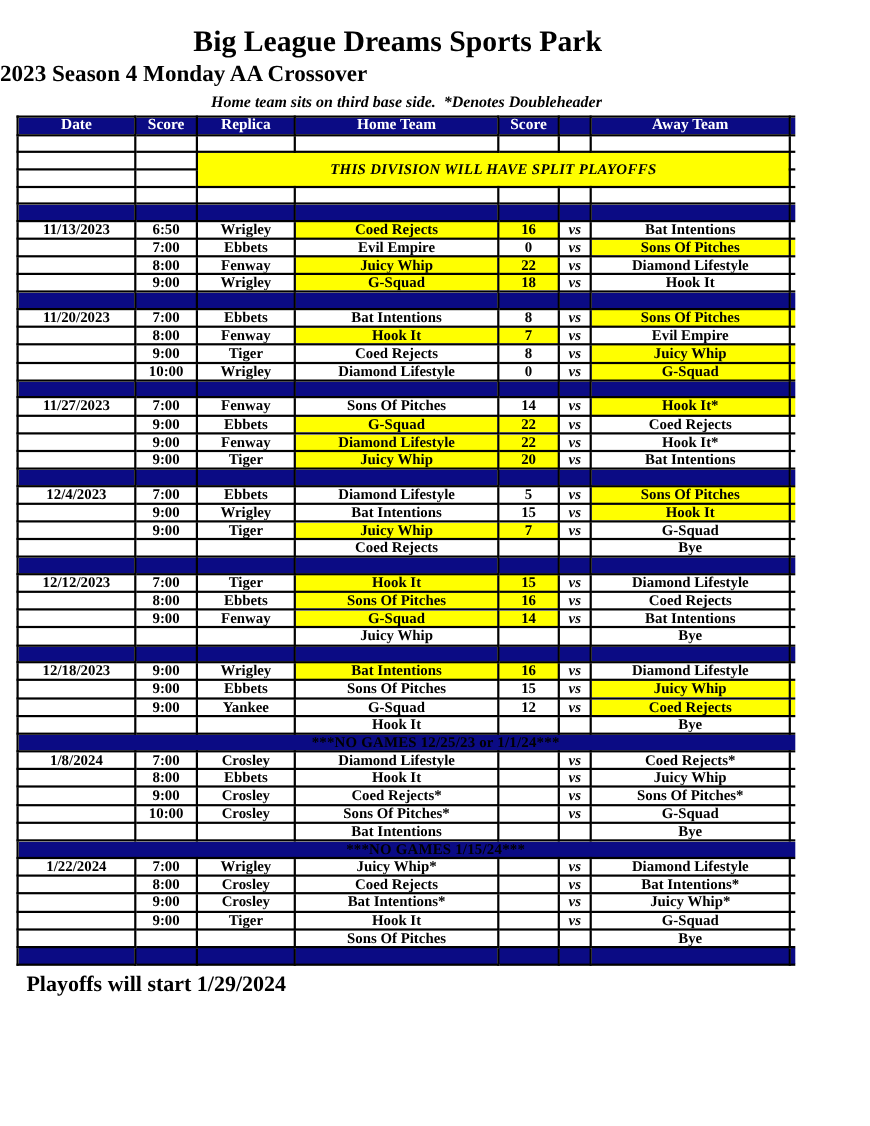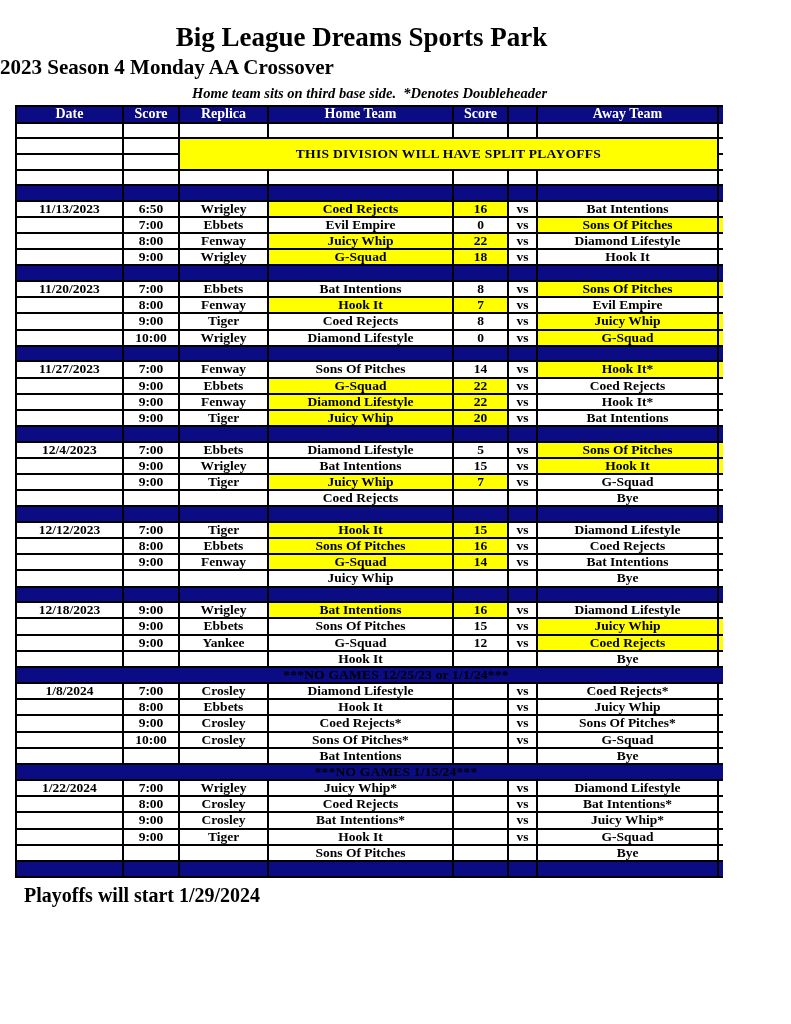--- a/index.html
+++ b/index.html
@@ -31,22 +31,22 @@
   table.sched th, table.sched td{
     border:2px solid #000;height:15.6px;padding:0 2px;text-align:center;vertical-align:middle;
     font-weight:bold;font-size:13.5px;line-height:1.05;overflow:hidden;white-space:nowrap;
     color:var(--black);
   }
   table.sched th{
     background:var(--navy);color:var(--white-text);font-size:14px;
   }
   td.sep{background:var(--navy);}
   td.win{background:var(--yellow);color:var(--navy-text);}
-  td.vs{font-size:11.5px;}
-  td.banner{background:var(--yellow);color:var(--navy-text);font-size:14.5px;letter-spacing:.3px;}
+  td.vs{font-style:italic;font-size:11.5px;}
+  td.banner{background:var(--yellow);color:var(--navy-text);font-size:14.5px;letter-spacing:.3px;font-style:italic;}
   td.notice{background:var(--navy);color:var(--yellow);font-size:14px;letter-spacing:.2px;}
   .footer{
     margin:6px 0 0 24px;font-size:20px;font-weight:bold;
   }
 </style>
 </head>
 <body>
 
 <div class="page">
   <h1 class="title">Big League Dreams Sports Park</h1>

